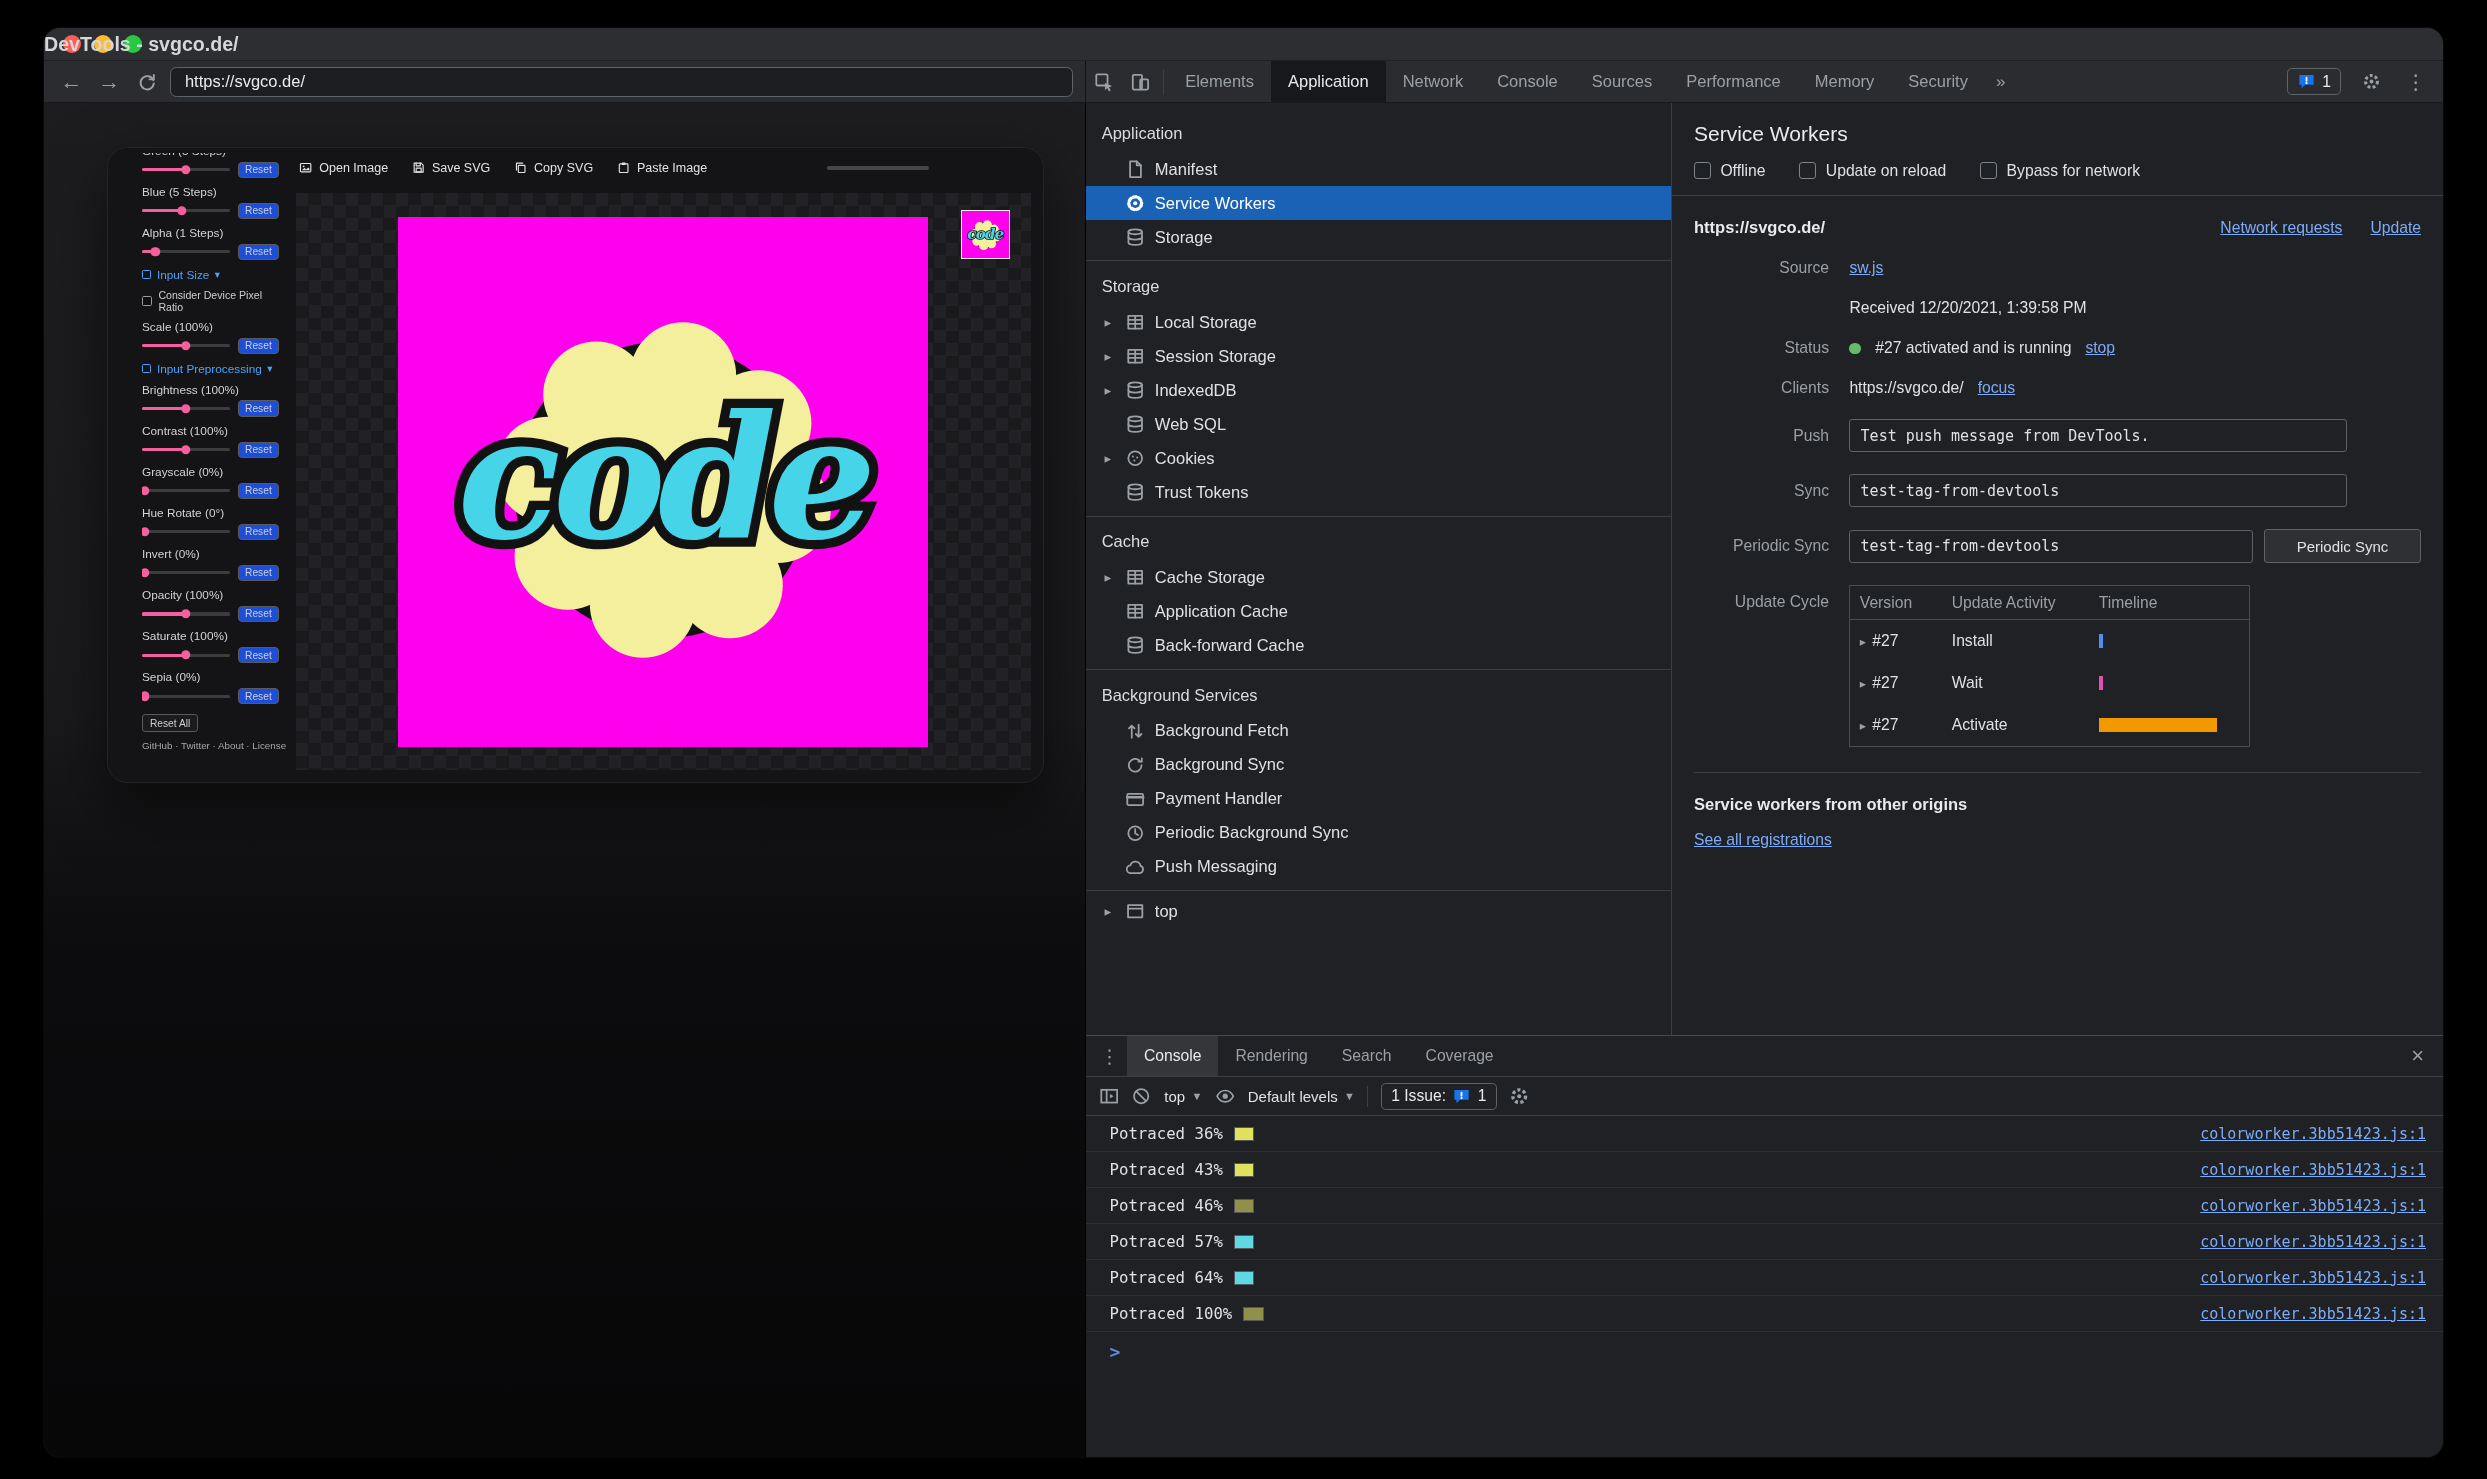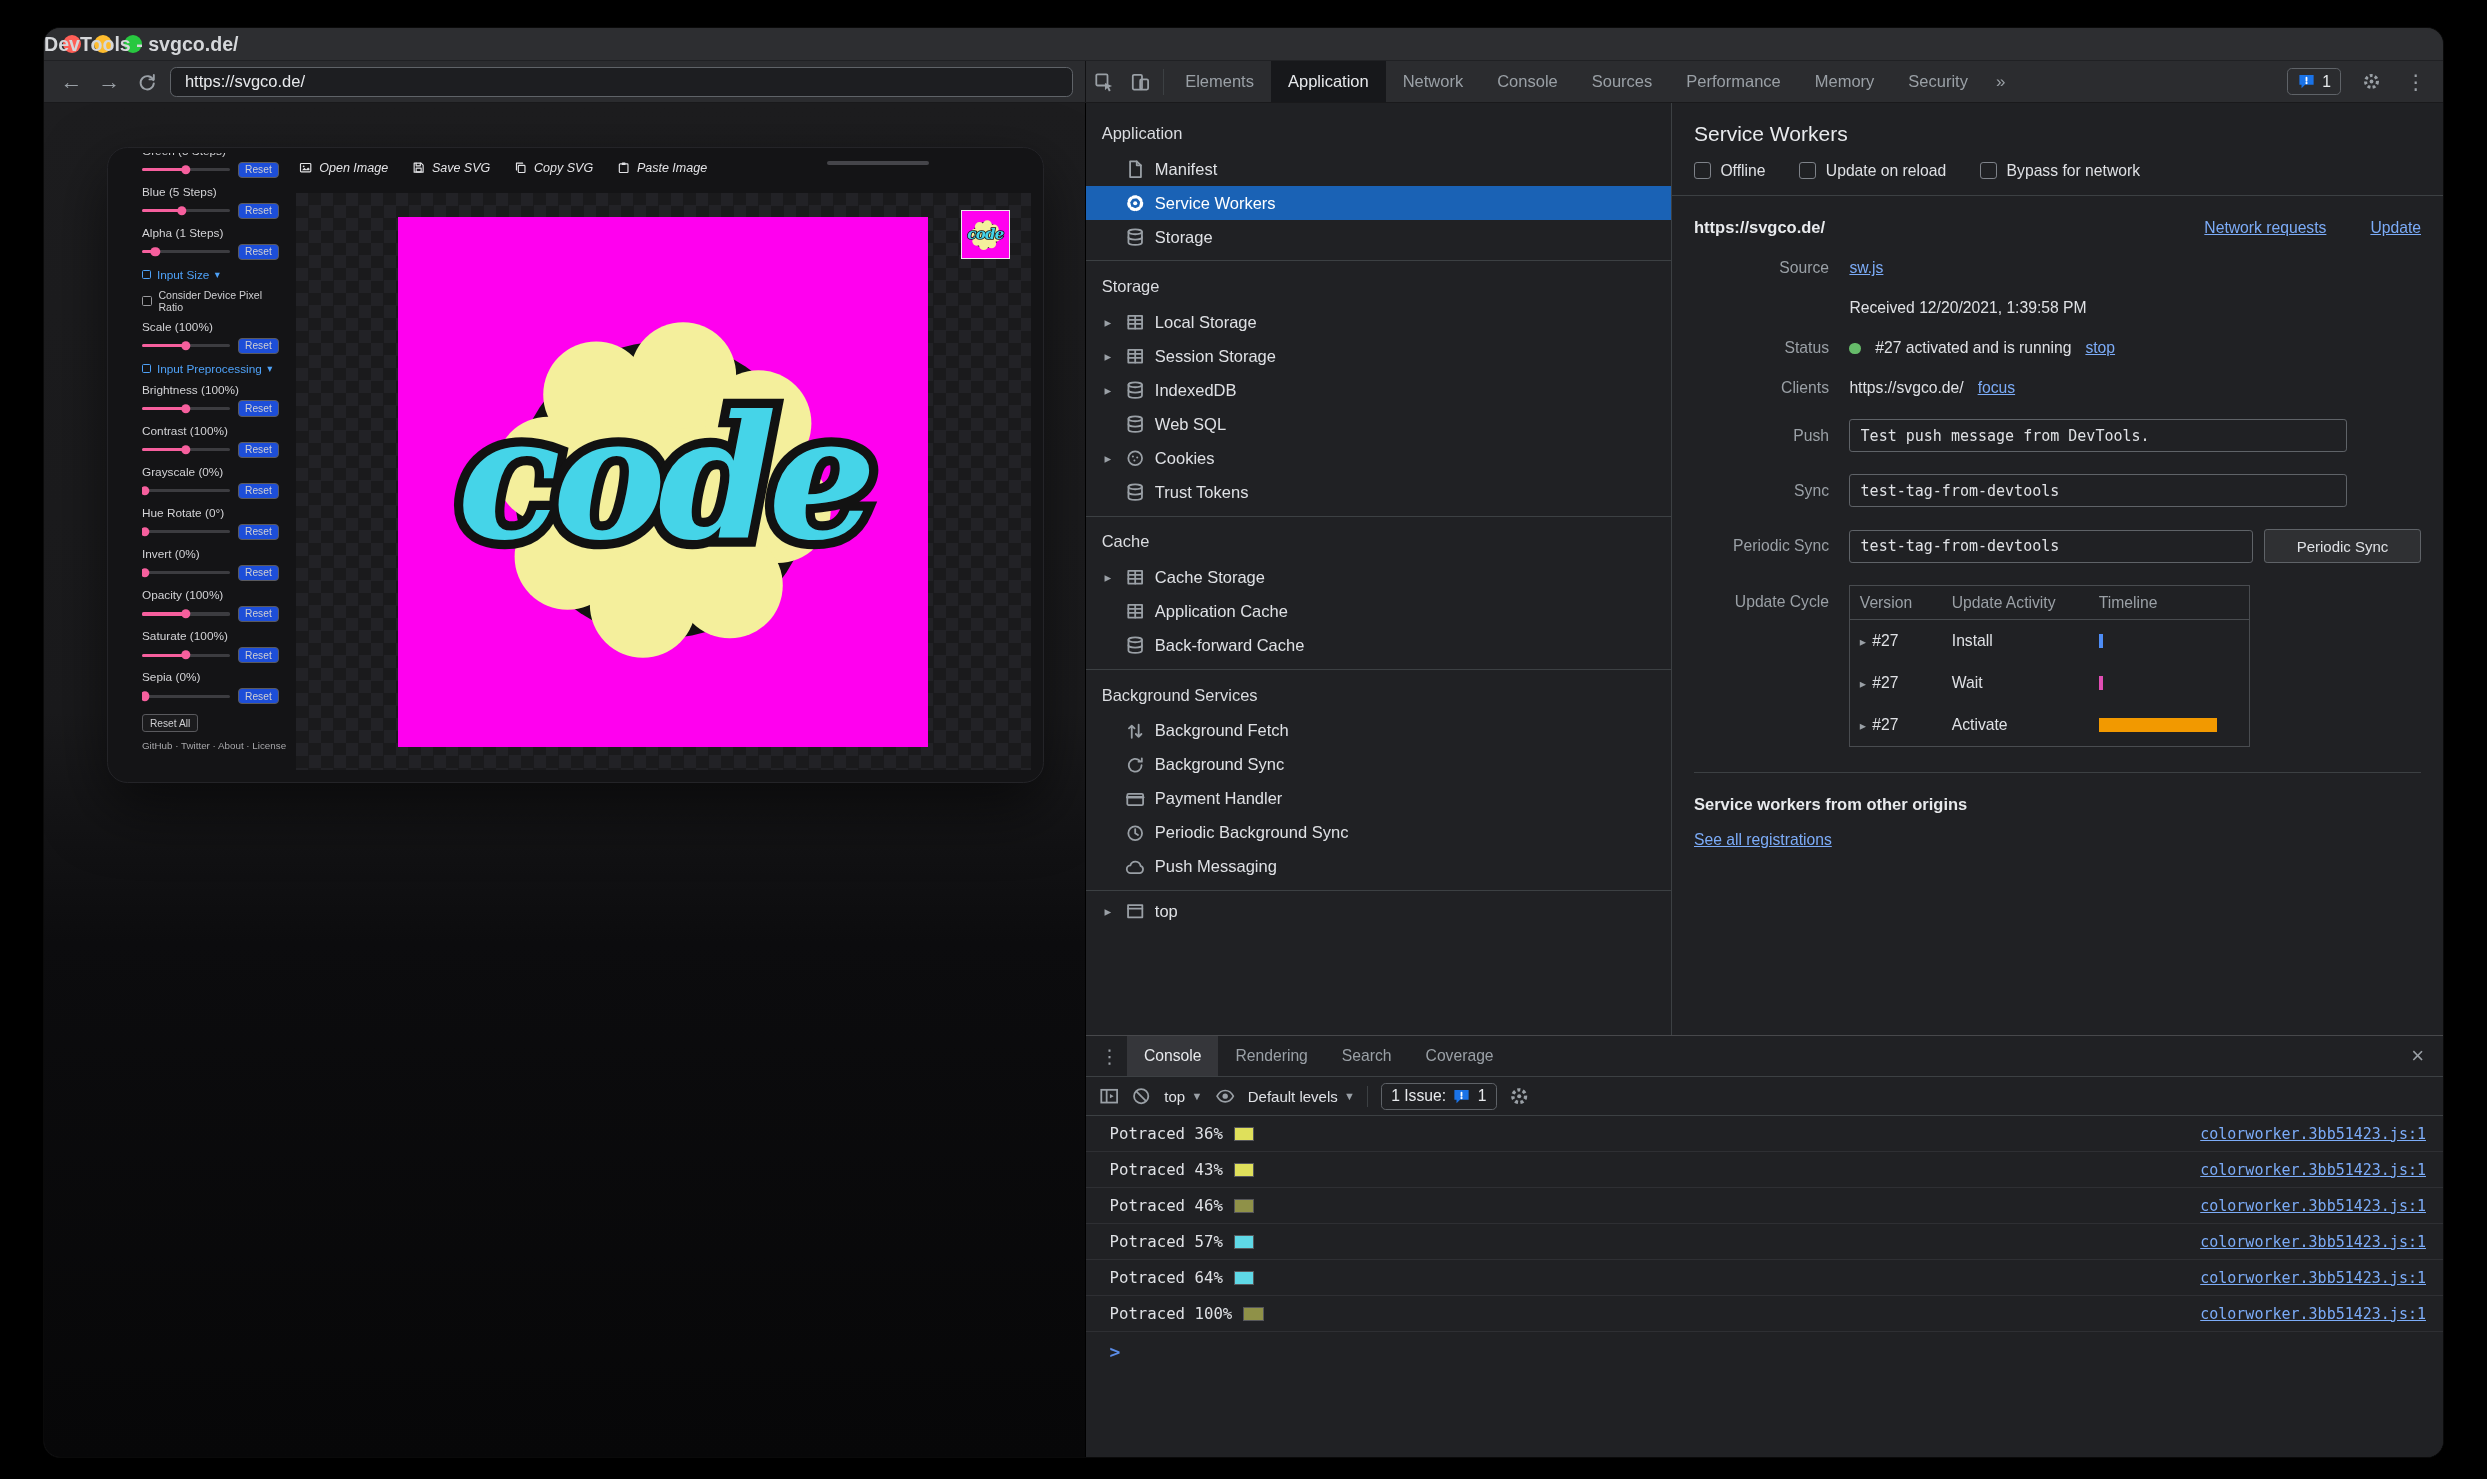--- a/index.html
+++ b/index.html
@@ -49,21 +49,21 @@
   .main { flex:1; display:flex; min-height:0; }
 
   
   .browser-pane { flex:0 0 1042px; position:relative; overflow:hidden; border-right:0.8px solid #000;
     background:linear-gradient(180deg,#1d1d1f 0%,#1a1a1c 45%,#0c0c0e 62%,#070708 100%); }
   .app-card { position:absolute; left:63px; top:44px; width:937px; height:636px;
               background:#141416; border:1.6px solid #242428; border-radius:20.4px; overflow:hidden;
               box-shadow:0 23.5px 63px rgba(0,0,0,.55); }
 
   .card-toolbar { position:absolute; left:191px; top:12.5px; right:20.4px; display:flex;
-                  align-items:flex-start; gap:23.5px;font-style:italic; }
+                  align-items:center; gap:23.5px; }
   .card-btn { display:flex; align-items:center; gap:7px; color:#e3e3e6; font-size:12.5px; white-space:nowrap; }
   .card-btn .ic { width:13.3px; height:13.3px; }
   .zoom-bar { margin-left:auto; margin-right:94px; width:102px; height:3.9px; border-radius:2.4px; background:#45454a; }
 
   .card-sidebar { position:absolute; left:34px; top:4.7px; bottom:4.7px; width:146px; overflow:hidden; }
   .card-sidebar-inner { margin-top:-9.4px; }
   .sl-row { margin-bottom:7px; }
   .sl-label { font-size:11.8px; color:#d3d3d6; margin-bottom:3.9px; }
   .sl-controls { display:flex; align-items:center; gap:7.8px; }
   .sl-track { position:relative; width:88px; height:3.1px; border-radius:1.6px; background:#3c3c40; }
@@ -108,21 +108,21 @@
   .item.selected .ic, .item.selected .arrow { color:#fff; }
 
   .sw-detail { flex:1; min-width:0; overflow:hidden; display:flex; flex-direction:column; padding-top:15.7px; }
   .sw-title { padding:3.1px 22px 14px; color:#e8eaed; font-size:21px; }
   .sw-checkrow { display:flex; gap:34px; padding:1.6px 22px 15.7px; border-bottom:0.8px solid #3c4043; }
   .sw-check { display:flex; align-items:center; gap:9.4px; color:#dfe1e5; font-size:15.7px; }
   .box { width:17px; height:17px; border:1.6px solid #7f838a; border-radius:3.1px; background:transparent; flex:0 0 auto; }
   .sw-reg { padding:22px 22px 0; }
   .reg-head { display:flex; align-items:center; }
   .reg-origin { font-weight:700; font-size:16.5px; color:#e8eaed; }
-  .reg-links { margin-left:auto; display:flex; gap:44px; }
+  .reg-links { margin-left:auto; display:flex; gap:28px; }
   .link { color:var(--link); text-decoration:underline; font-size:15.7px; white-space:nowrap; }
   .reg-grid { margin-top:22px; display:grid; grid-template-columns:135px 1fr;
               column-gap:20.4px; row-gap:22px; align-items:center; font-size:15.7px; color:#dfe1e5; }
   .reg-label { text-align:right; color:#9aa0a6; white-space:nowrap; }
   .reg-val { display:flex; align-items:center; gap:14px; min-width:0; }
   .dot { width:11.8px; height:11.8px; border-radius:50%; background:var(--green); flex:0 0 auto; }
   .mono-input { width:498px; height:33px; background:#202124; border:0.8px solid #5f6368; border-radius:3.1px;
                 color:#dfe1e5; font-family:"DejaVu Sans Mono", monospace; font-size:15px; padding:0 10.2px; }
   .reg-flex { display:flex; align-items:center; gap:11px; min-width:0; overflow:hidden; flex-wrap:nowrap; }
   .sw-btn { height:34px; min-width:157px; padding:0 15.7px; border:0.8px solid #5f6368; border-radius:3.1px;

